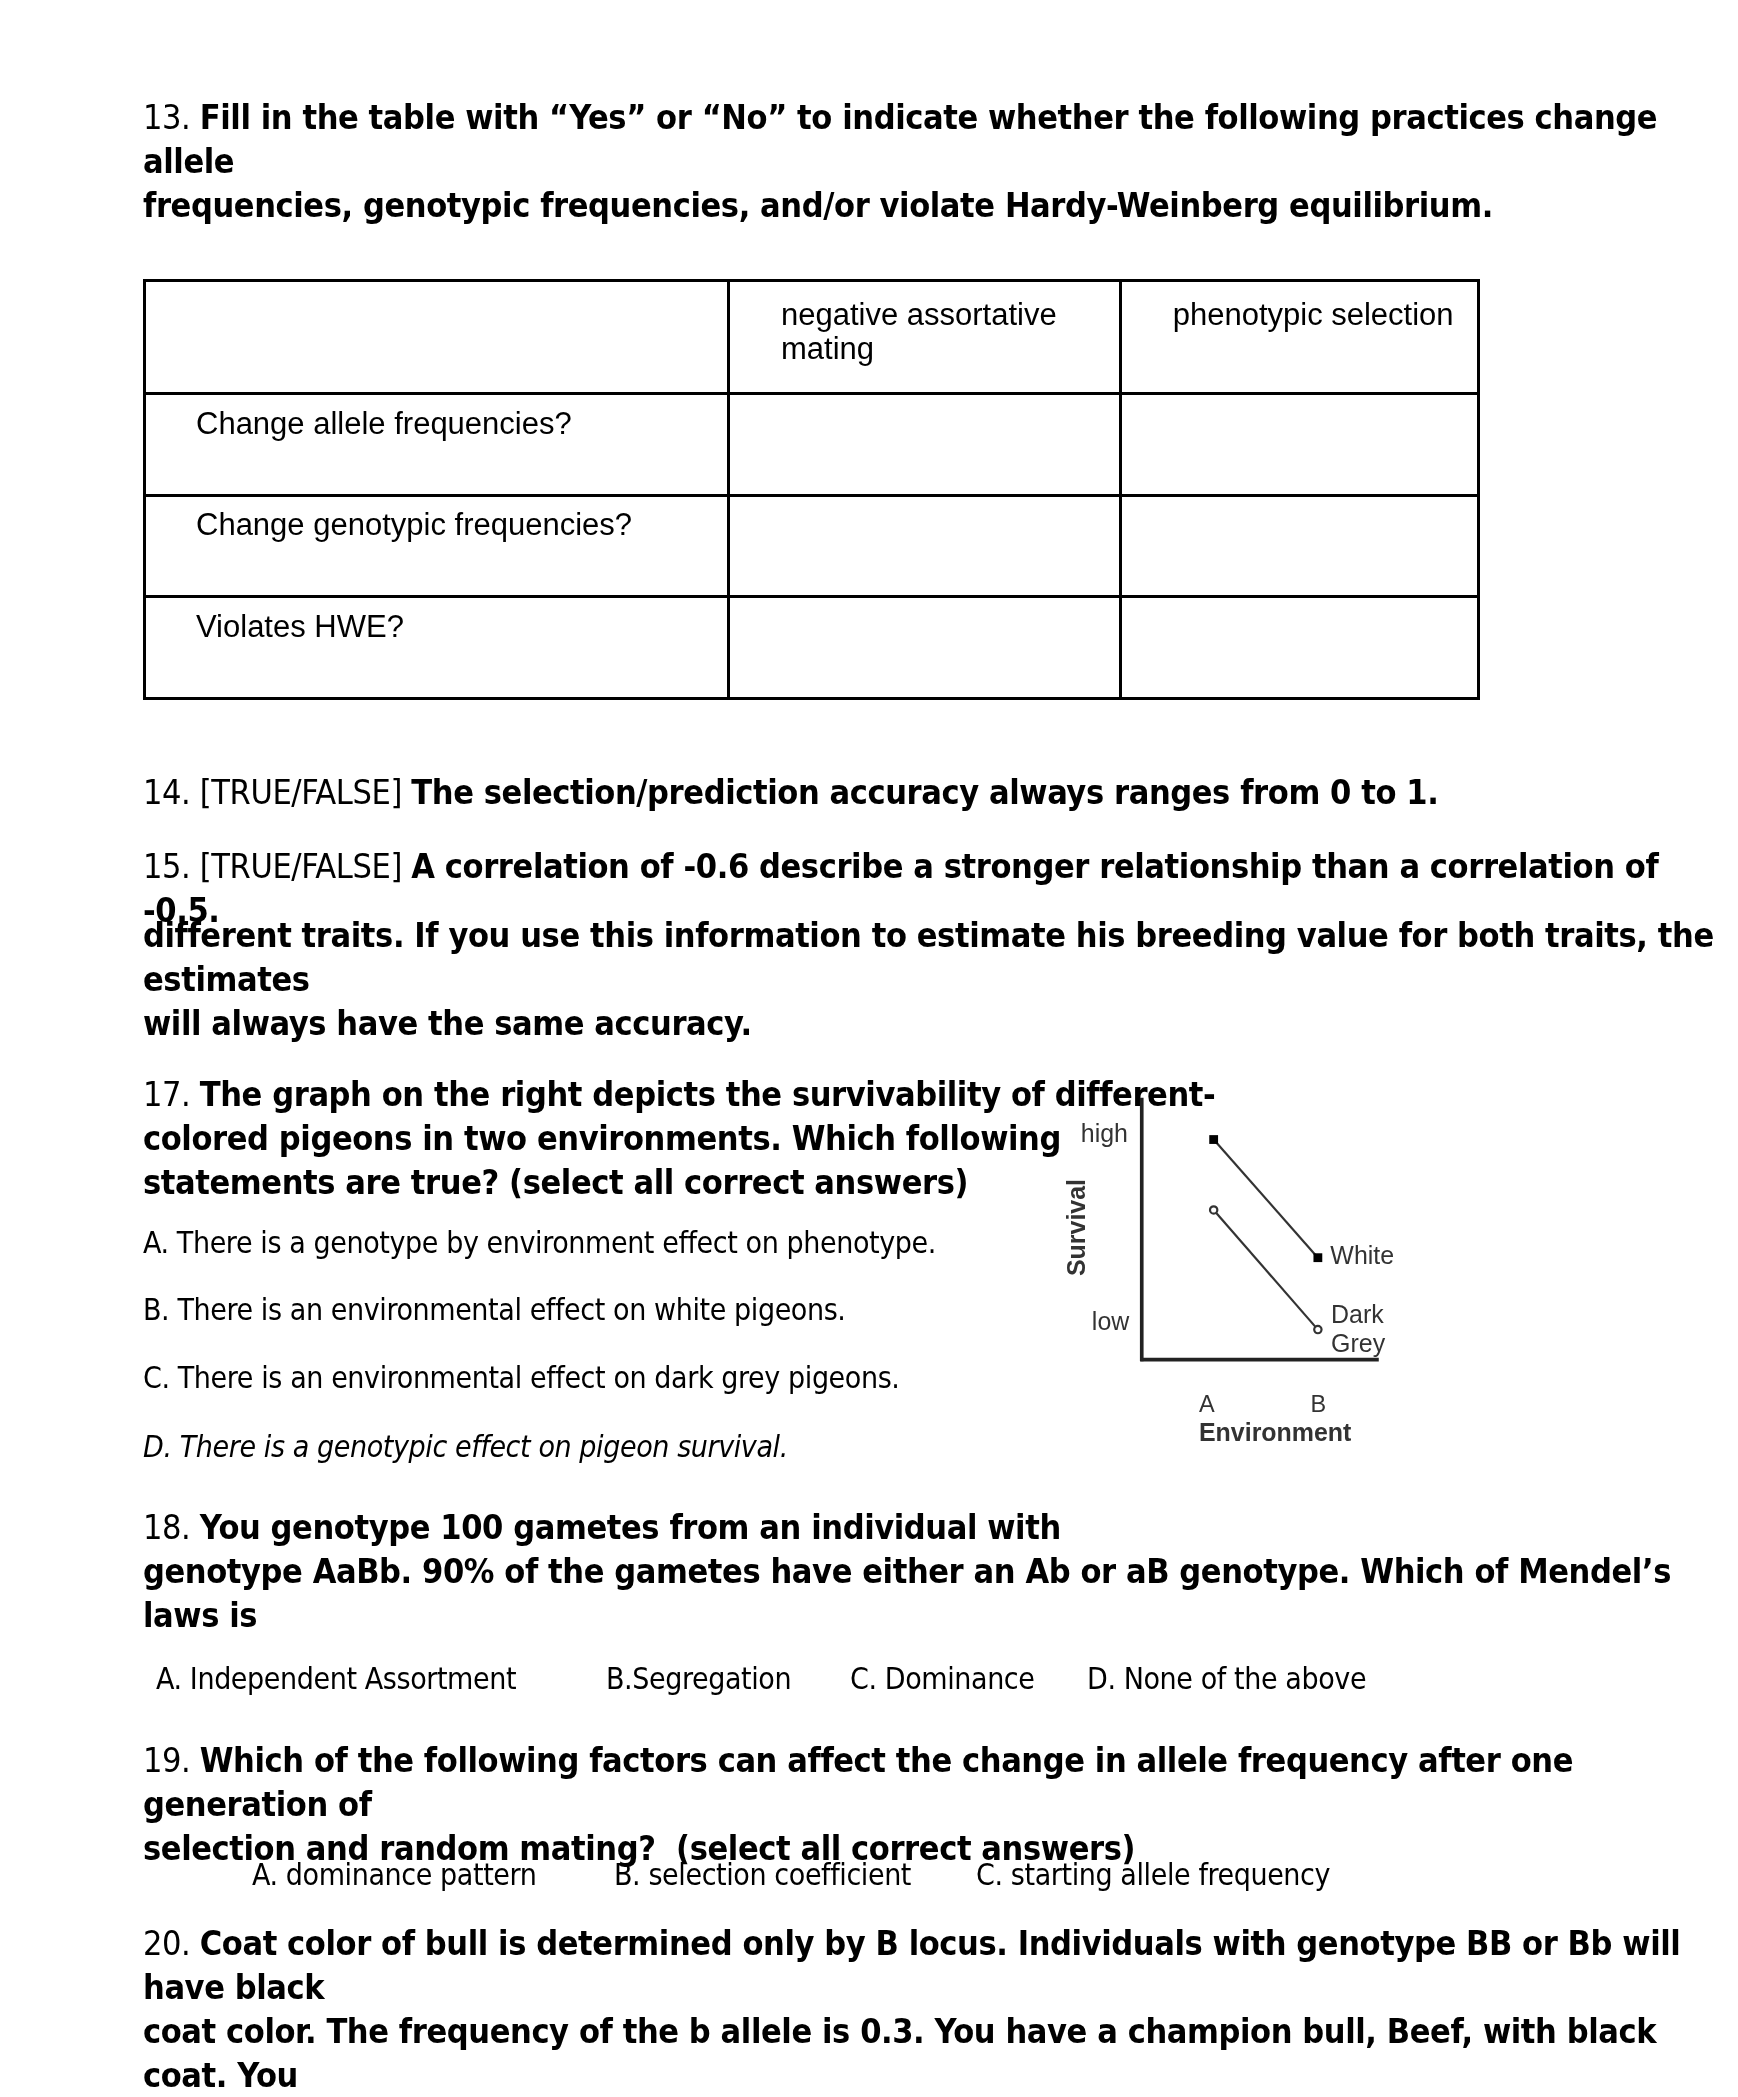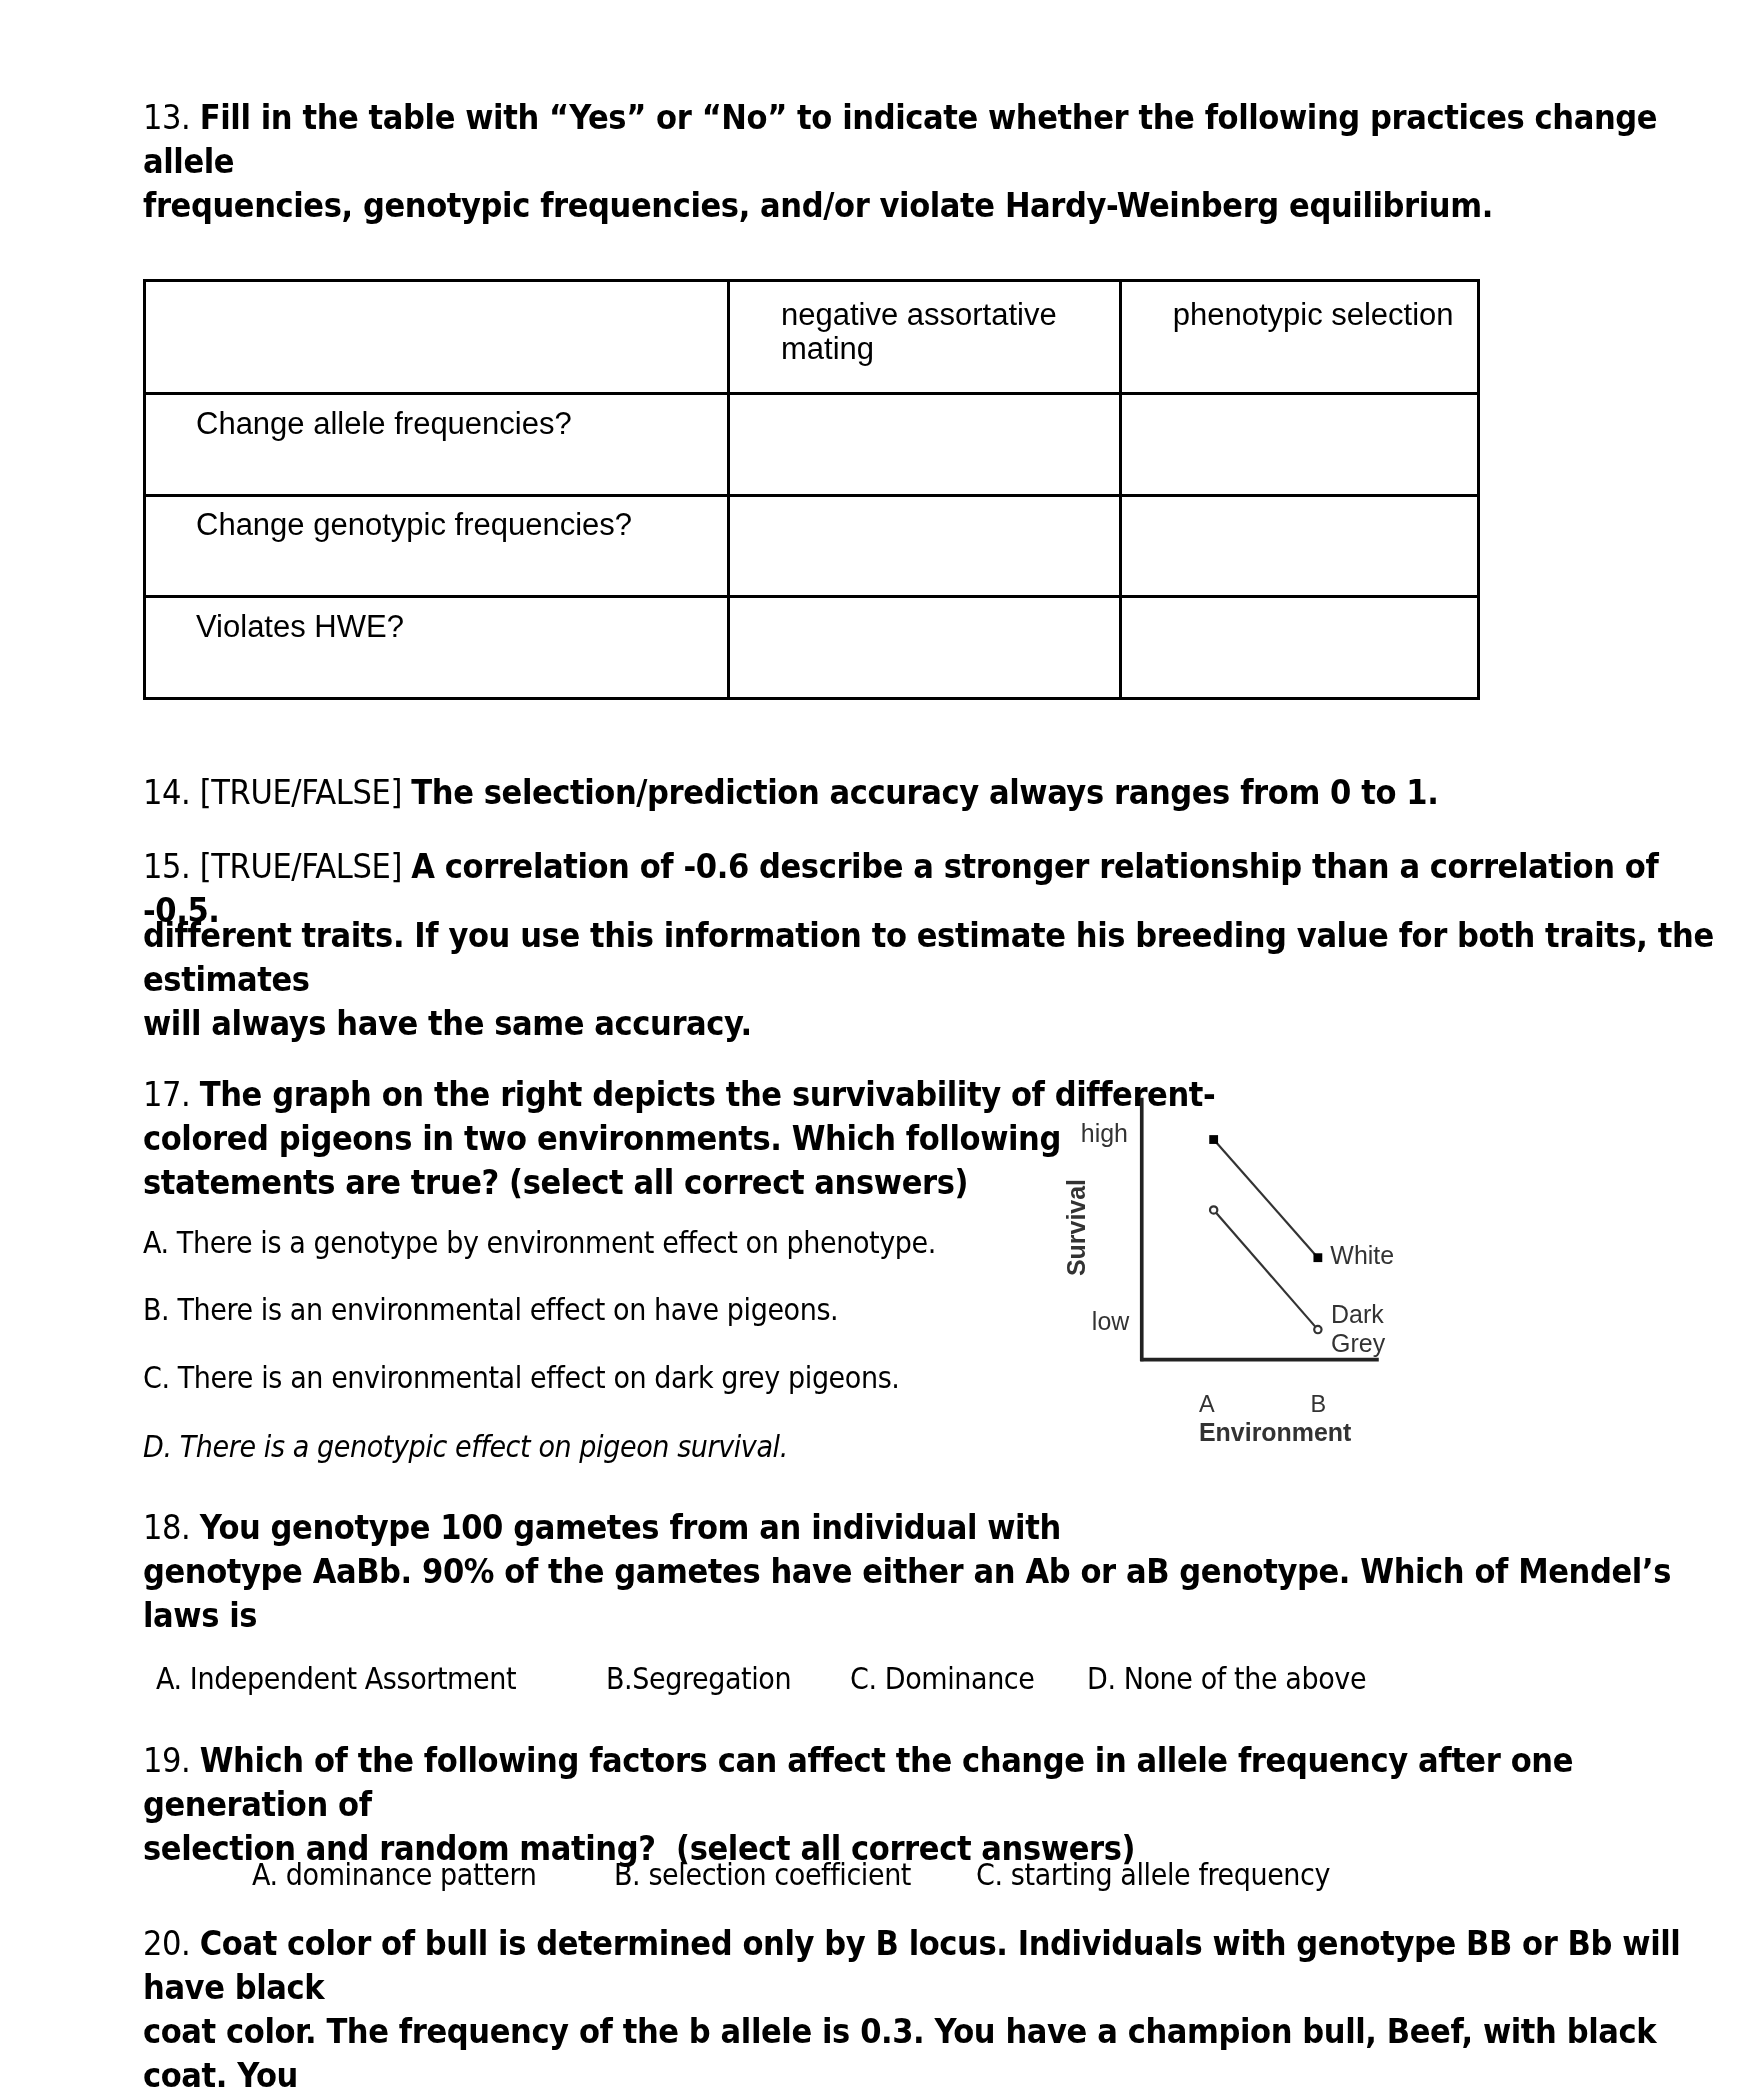--- a/index.html
+++ b/index.html
@@ -66,21 +66,21 @@
   <div class="b">different traits. If you use this information to estimate his breeding value for both traits, the estimates</div>
   <div class="b">will always have the same accuracy.</div>
 </div>
 
 <div class="q" style="top:1072px;">
   <div><span>17.</span> <span class="b">The graph on the right depicts the survivability of different-</span></div>
   <div class="b">colored pigeons in two environments. Which following</div>
   <div class="b">statements are true? (select all correct answers)</div>
 </div>
 <div class="opt" style="left:143px; top:1225px;">A. There is a genotype by environment effect on phenotype.</div>
-<div class="opt" style="left:143px; top:1292px;">B. There is an environmental effect on have pigeons.</div>
+<div class="opt" style="left:143px; top:1292px;">B. There is an environmental effect on white pigeons.</div>
 <div class="opt" style="left:143px; top:1360px;">C. There is an environmental effect on dark grey pigeons.</div>
 <div class="opt" style="left:143px; top:1429px;font-style:italic;">D. There is a genotypic effect on pigeon survival.</div>
 
 <svg class="chart" viewBox="0 0 650 560" width="477" height="411">
   <line x1="155" y1="35" x2="155" y2="394" stroke="#222" stroke-width="5"></line>
   <line x1="153" y1="392" x2="478" y2="392" stroke="#222" stroke-width="5"></line>
 
   <line x1="253" y1="92" x2="395" y2="253" stroke="#333" stroke-width="3"></line>
   <rect x="247" y="86" width="12" height="12" fill="#000"></rect>
   <rect x="389" y="247" width="12" height="12" fill="#000"></rect>

